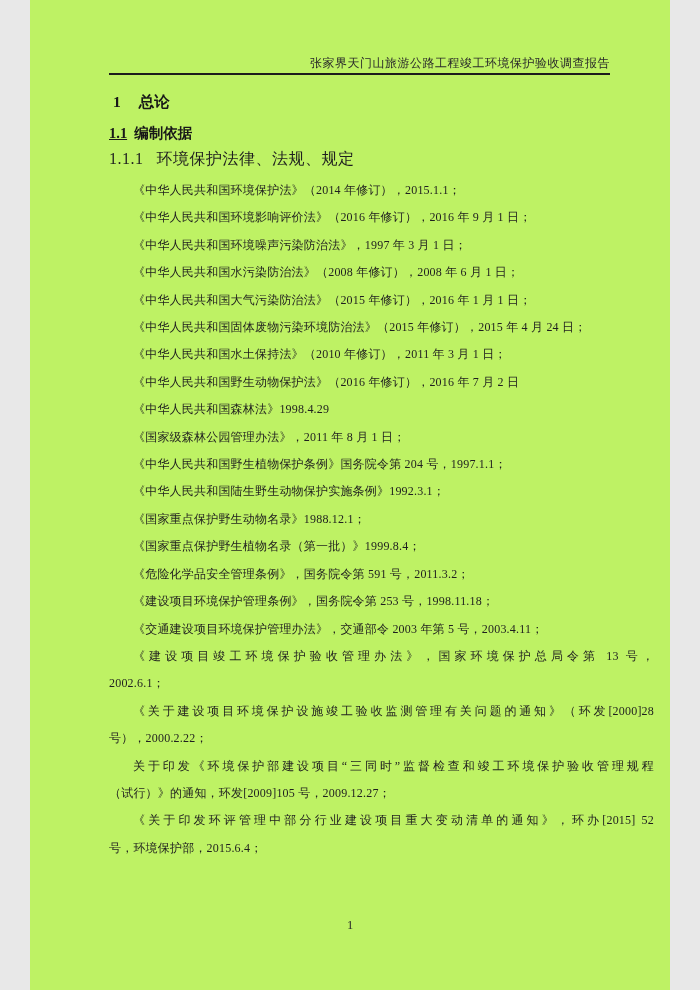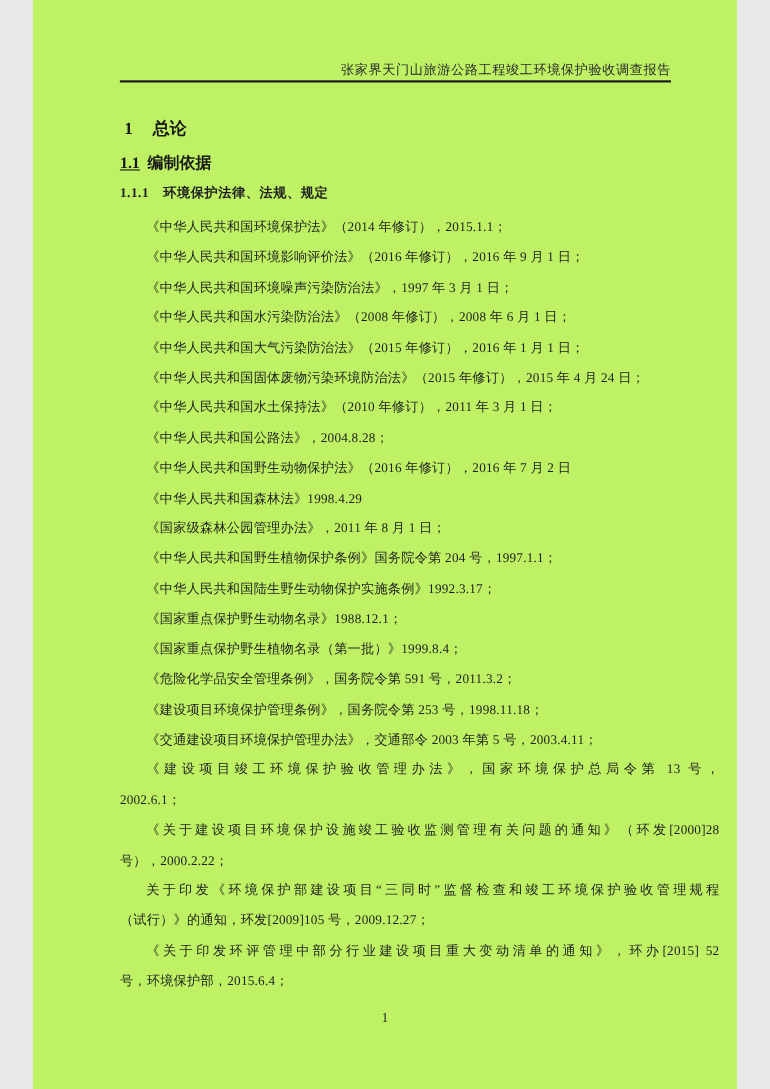--- a/index.html
+++ b/index.html
@@ -23,39 +23,38 @@
     line-height:16px;
     letter-spacing:0.5px;
     border-bottom:2px solid #1c1c1c;
     color:#2a2a2a;
   }
   
   .content {
     position:absolute;
     left:79px; top:92px;
     width:545px;
-    margin-top:16px;
   }
   .h1 {
     font-size:15.5px; font-weight:bold;
     line-height:20px;
     margin-left:4px;
     color:#181818;
   }
   .h1 .num { margin-right:18px; }
   .h2 {
     margin-top:11px;
     font-size:14.5px; font-weight:bold;
     line-height:20px;
     color:#181818;
   }
   .h2 .num { margin-right:7px;text-decoration:underline; }
   .h3 {
     margin-top:7px;
-    font-size:12px; font-weight:bold;
+    font-size:16px; font-weight:normal;
     line-height:18px;
     letter-spacing:0.5px;
     color:#1f1f1f;
   }
   .h3 .num { margin-right:13px; }
   .laws { margin-top:9px; }
   .law { margin:0; }
   .line {
     display:block;
     font-size:12px;
@@ -120,36 +119,33 @@
       <p class="law">
           <span class="line">《中华人民共和国大气污染防治法》（2015 年修订），2016 年 1 月 1 日；</span>
         </p>
       <p class="law">
           <span class="line">《中华人民共和国固体废物污染环境防治法》（2015 年修订），2015 年 4 月 24 日；</span>
         </p>
       <p class="law">
           <span class="line">《中华人民共和国水土保持法》（2010 年修订），2011 年 3 月 1 日；</span>
         </p>
       <p class="law">
-          <span class="line">《中华人民共和国公路法》，2004.8.28；</span>
-        </p>
-      <p class="law">
           <span class="line">《中华人民共和国野生动物保护法》（2016 年修订），2016 年 7 月 2 日</span>
         </p>
       <p class="law">
           <span class="line">《中华人民共和国森林法》1998.4.29</span>
         </p>
       <p class="law">
           <span class="line">《国家级森林公园管理办法》，2011 年 8 月 1 日；</span>
         </p>
       <p class="law">
           <span class="line">《中华人民共和国野生植物保护条例》国务院令第 204 号，1997.1.1；</span>
         </p>
       <p class="law">
-          <span class="line">《中华人民共和国陆生野生动物保护实施条例》1992.3.17；</span>
+          <span class="line">《中华人民共和国陆生野生动物保护实施条例》1992.3.1；</span>
         </p>
       <p class="law">
           <span class="line">《国家重点保护野生动物名录》1988.12.1；</span>
         </p>
       <p class="law">
           <span class="line">《国家重点保护野生植物名录（第一批）》1999.8.4；</span>
         </p>
       <p class="law">
           <span class="line">《危险化学品安全管理条例》，国务院令第 591 号，2011.3.2；</span>
         </p>

